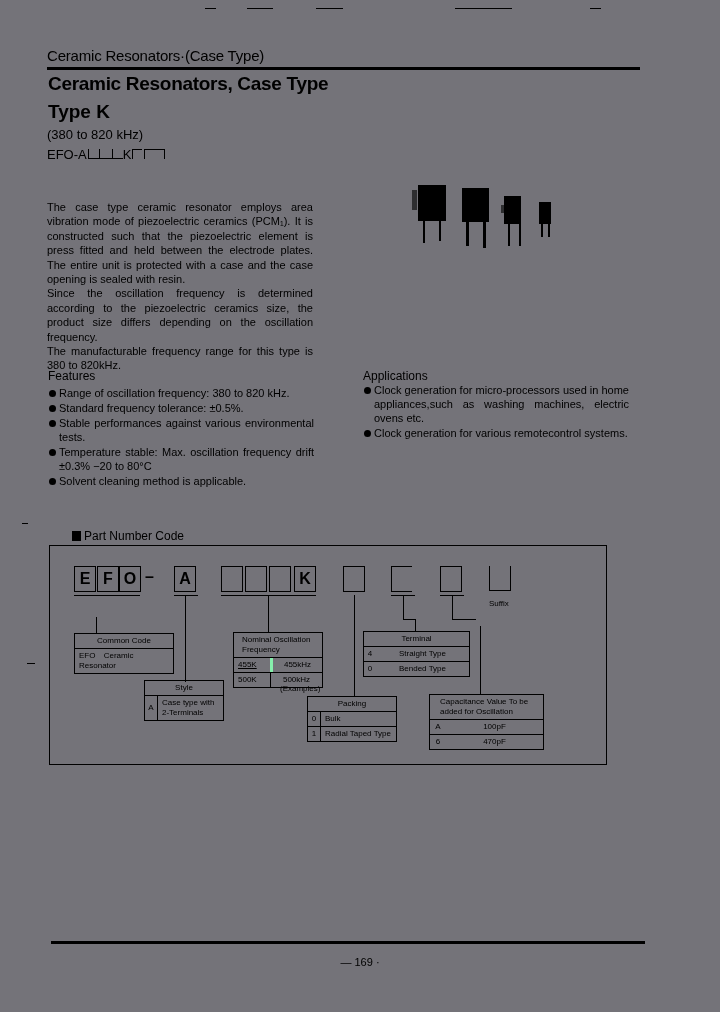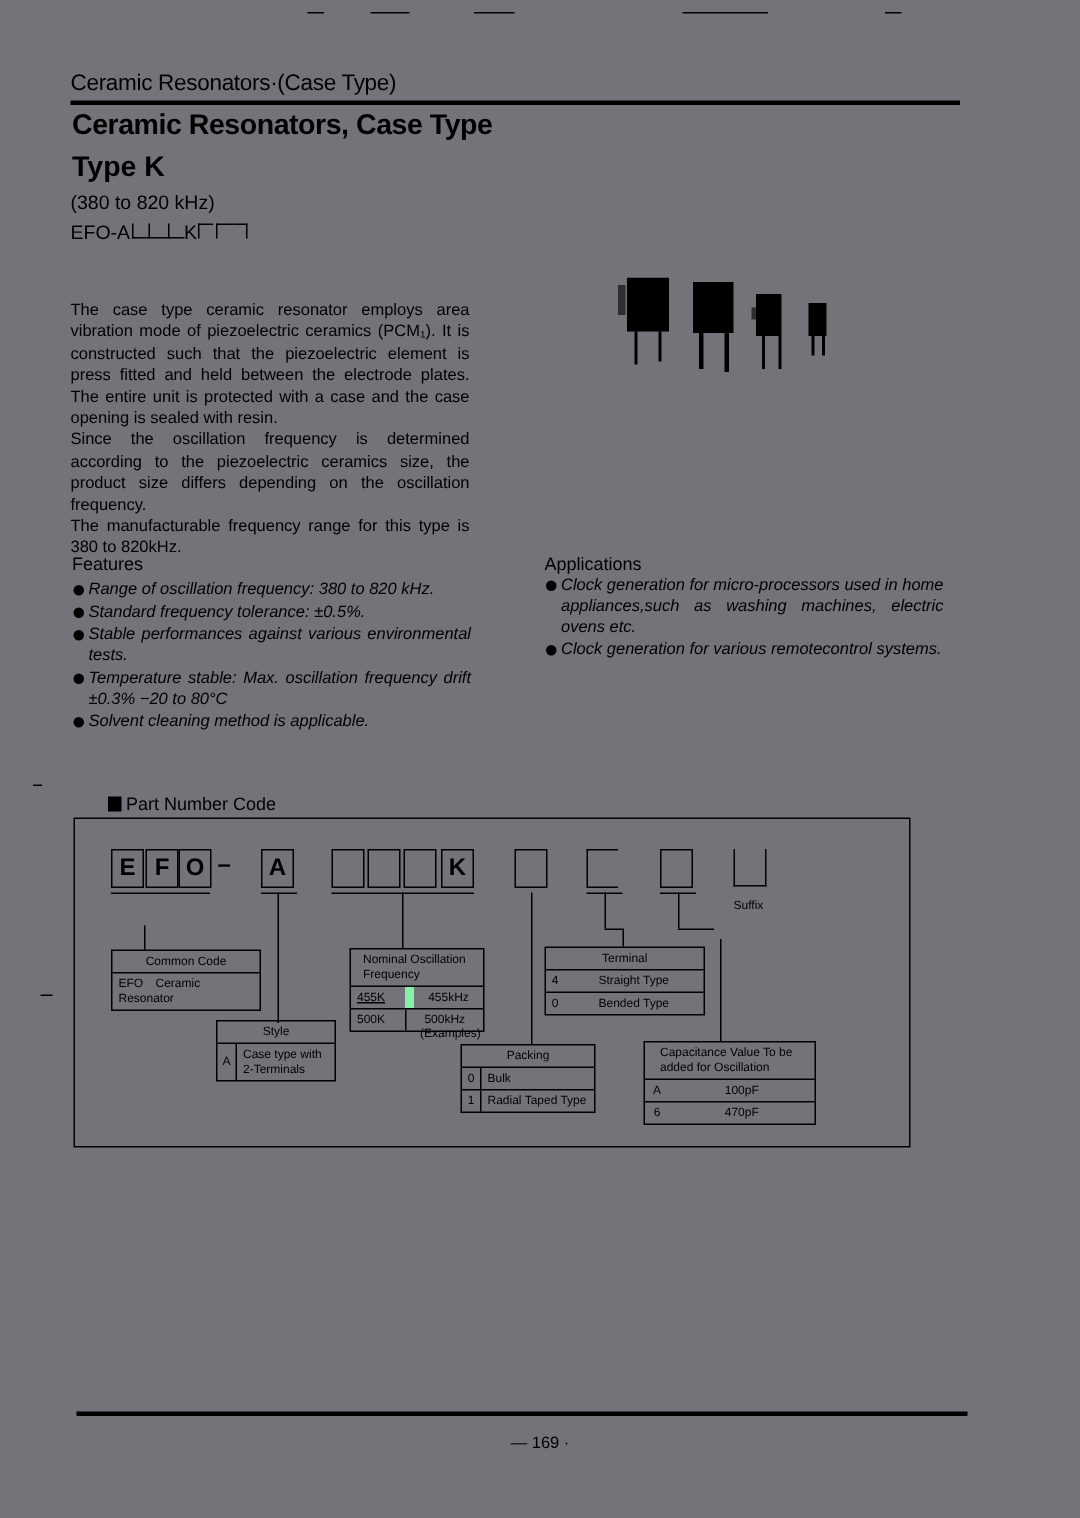--- a/index.html
+++ b/index.html
@@ -16,21 +16,21 @@
   .h2 { left:48px; top:101px; font-size:19px; font-weight:bold; }
   .range { left:47px; top:127px; font-size:13px; }
   .model { left:47px; top:147px; font-size:13px; }
   .body-text { left:47px; top:200px; width:266px; font-size:11px; line-height:14.4px; text-align:justify; }
   .body-text p { margin:0; }
   .photo { left:405px; top:185px; width:150px; height:65px; }
   .feat-head, .app-head { font-size:12px; }
   .feat-head { left:48px; top:369px; }
   .app-head { left:363px; top:369px; }
   ul.bullets { list-style:none; margin:0; padding:0; position:absolute; font-size:11px; line-height:14px; }
-  ul.bullets li { position:relative; padding-left:11px; margin-bottom:1px; text-align:justify;font-style:italic; }
+  ul.bullets li { position:relative; padding-left:11px; margin-bottom:1px; text-align:justify; }
   ul.bullets li::before { content:""; position:absolute; left:1px; top:4px; width:7px; height:7px; border-radius:50%; background:#000; }
   .feat-list { left:48px; top:386px; width:266px; }
   .app-list { left:363px; top:383px; width:266px; }
   .pn-head { left:48px; top:529px; font-size:12px; display:flex; align-items:center;margin-left:24px; }
   .pn-head .sq { width:9px; height:10px; background:#000; margin-right:3px; display:inline-block; }
   .pn-frame { left:49px; top:545px; width:556px; height:218px; border:1px solid #000; }
   .cell { position:absolute; border:1px solid #000; width:20px; height:24px; font-size:16px; font-weight:bold; text-align:center; line-height:24px; }
   .cell.empty { font-weight:normal; }
   .hl { position:absolute; height:1px; background:#000; }
   .vl { position:absolute; width:1px; background:#000; }
@@ -155,21 +155,21 @@
     <div class="th">Style</div>
     <div class="tr">
       <div class="k" style="display:flex;align-items:center;justify-content:center;">A</div>
       <div class="v">Case type with 2-Terminals</div>
     </div>
   </div>
 
   <div class="tbl" style="left:183px;top:86px;width:88px;">
     <div class="th" style="text-align:left;padding-left:8px;">Nominal Oscillation Frequency</div>
     <div class="tr">
-      <div class="v" style="flex:0 0 28px;border-right:6px solid #86efac;text-decoration:underline;">455K</div>
+      <div class="v" style="flex:0 0 28px;border-right:3px solid #86efac;text-decoration:underline;">455K</div>
       <div class="v center">455kHz</div>
     </div>
     <div class="tr">
       <div class="v" style="flex:0 0 28px;border-right:1px solid #000;">500K</div>
       <div class="v center">500kHz</div>
     </div>
   </div>
   <div class="note" style="left:230px;top:138px;">(Examples)</div>
 
   <div class="tbl" style="left:257px;top:150px;width:88px;">

